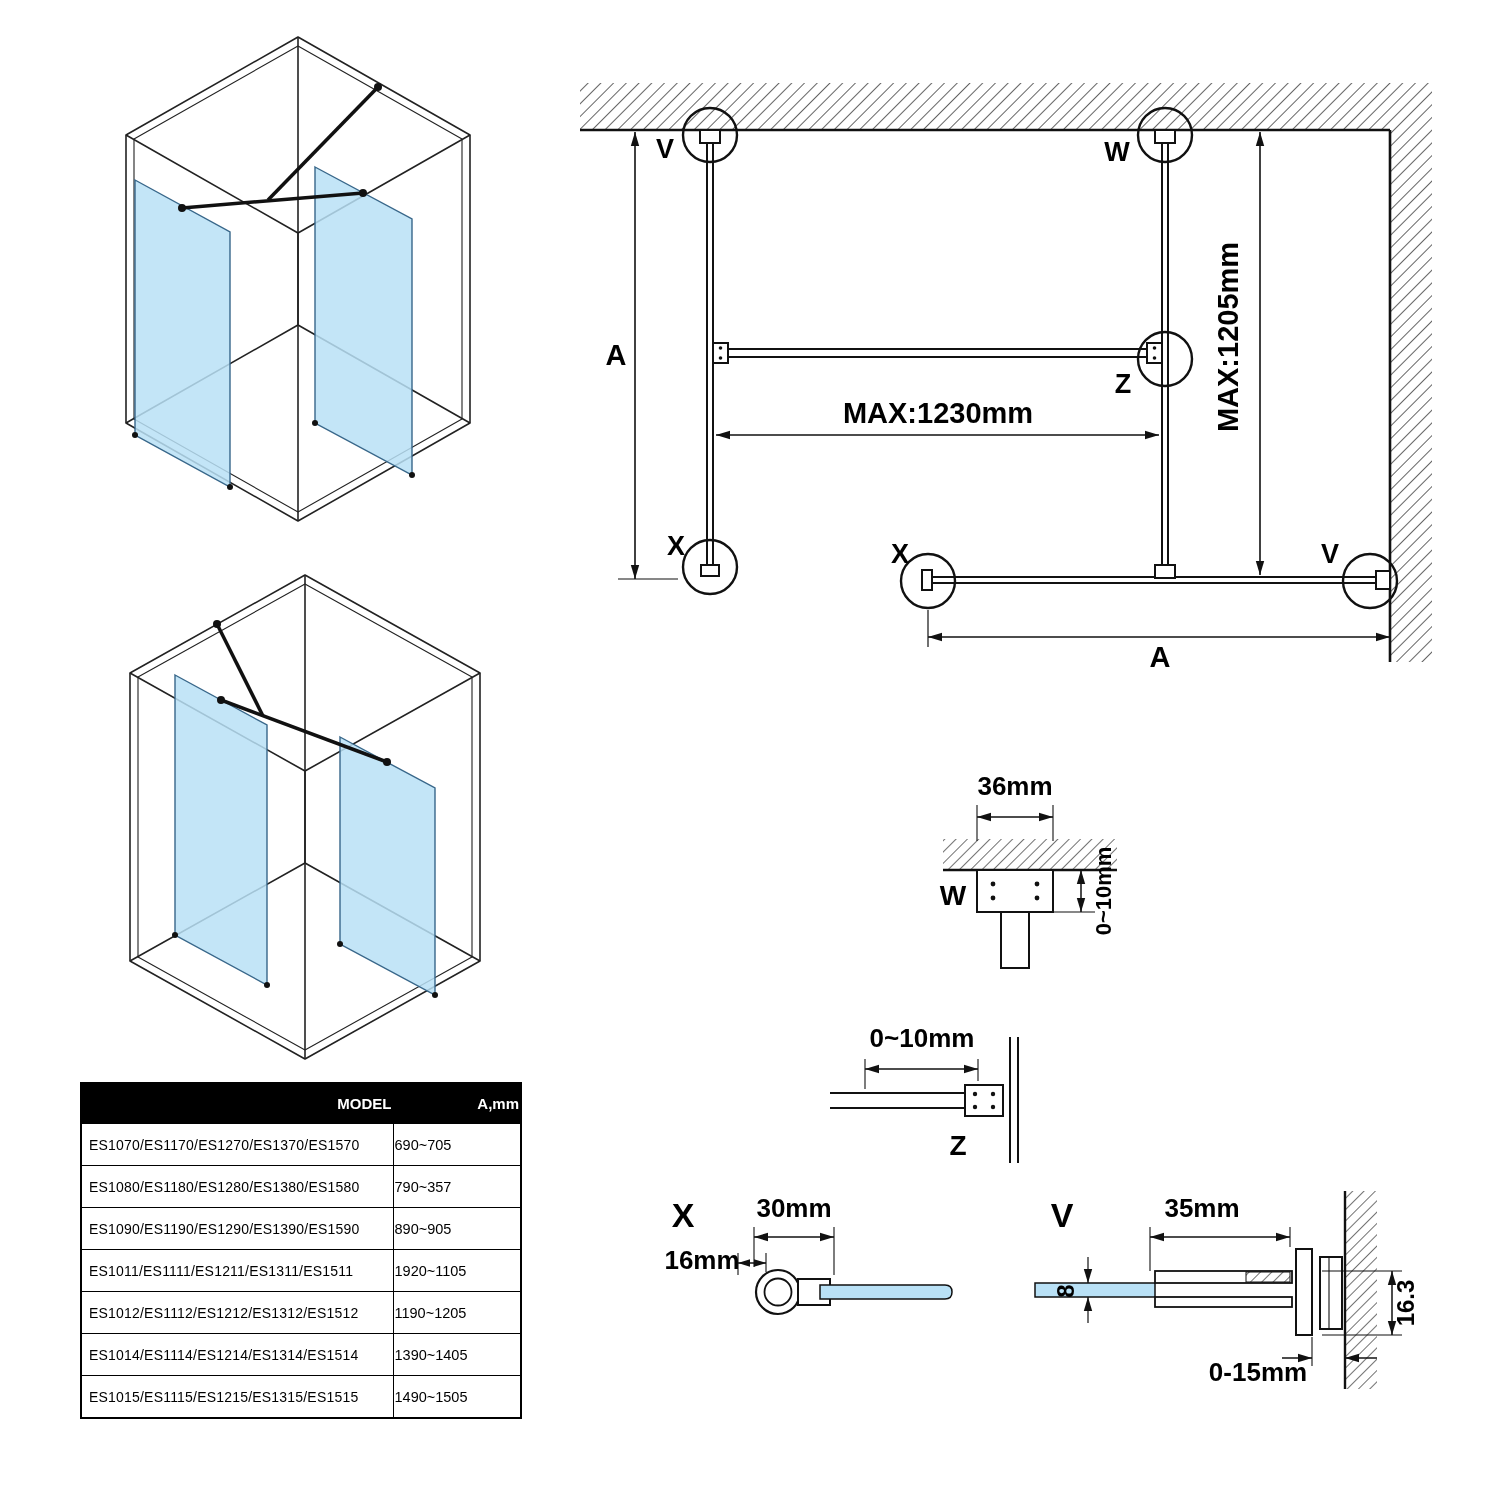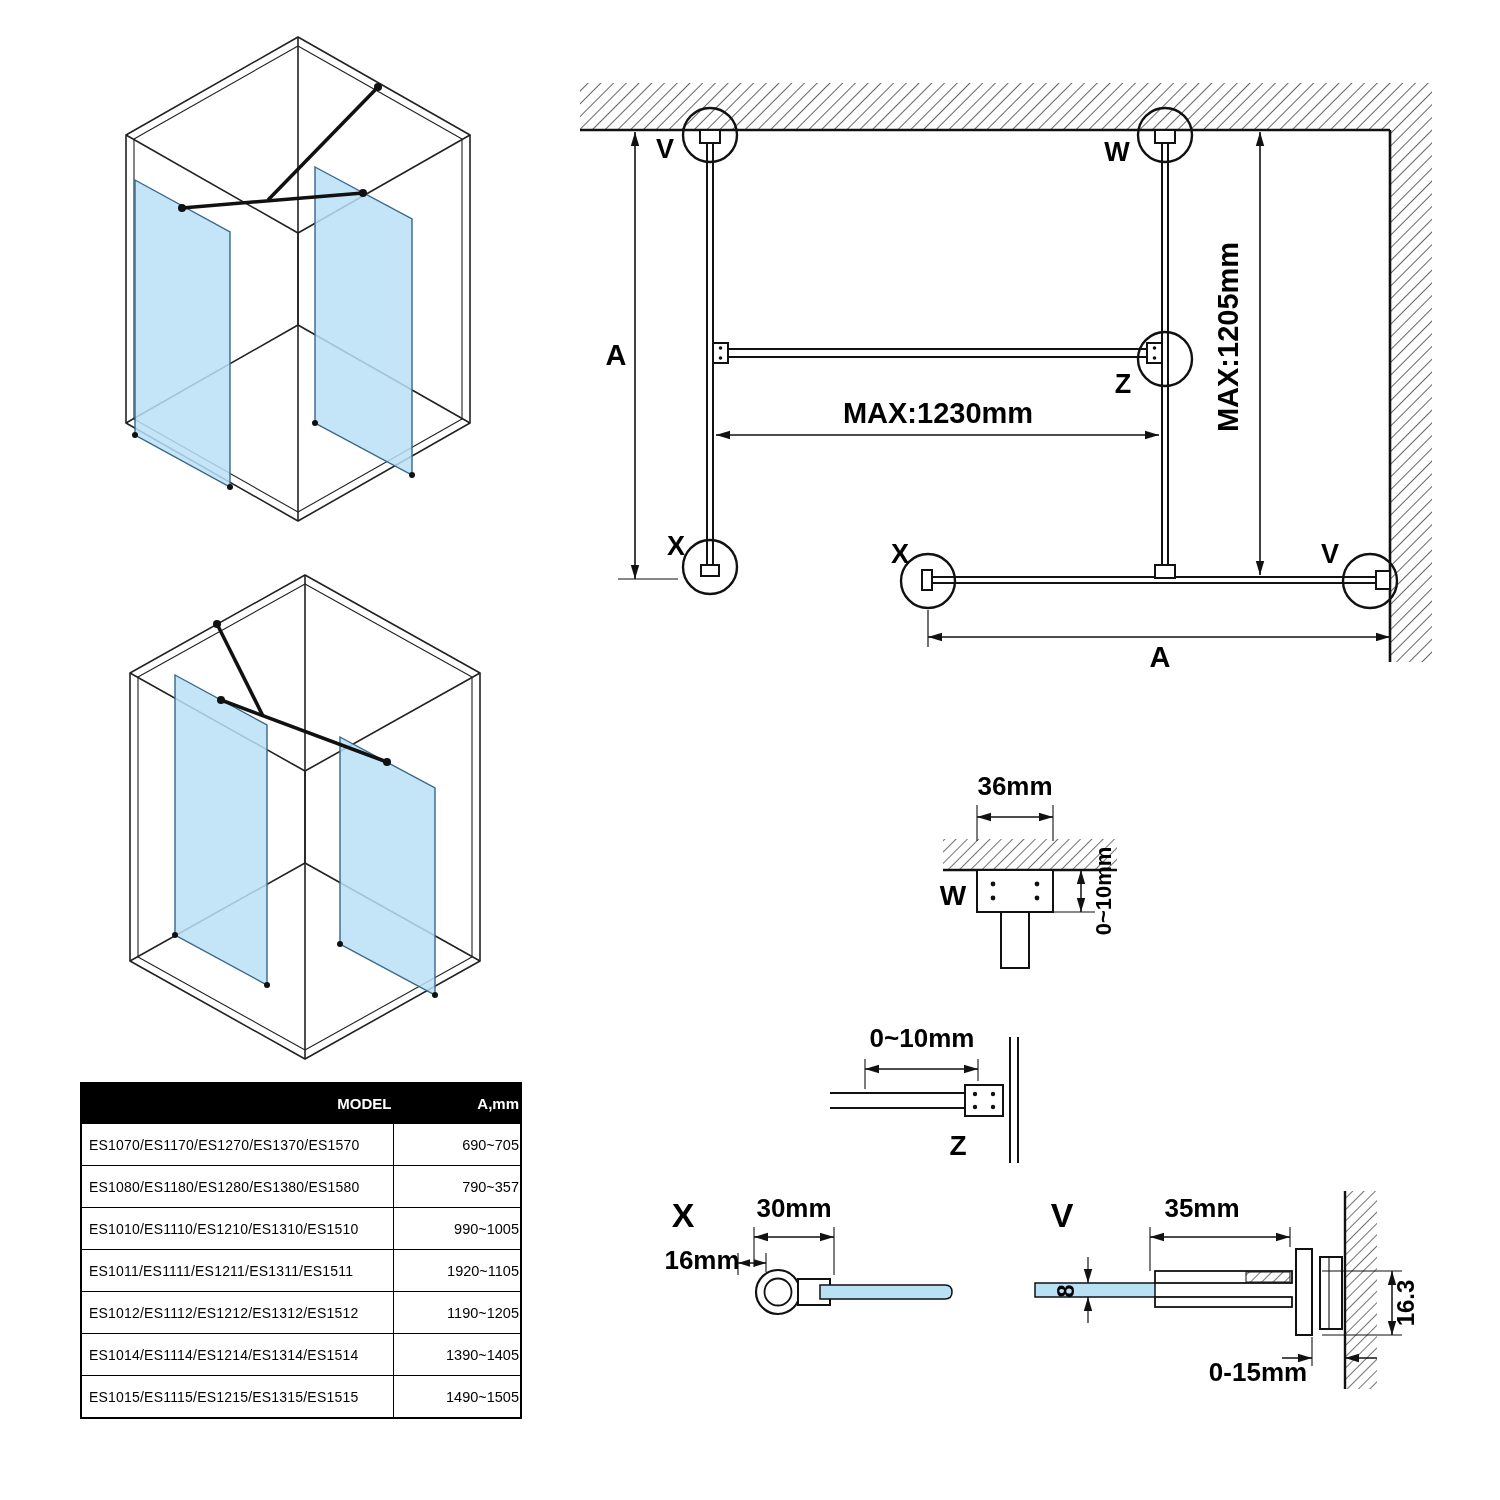--- a/index.html
+++ b/index.html
@@ -6,21 +6,21 @@
   body{width:1500px;height:1500px;background:#ffffff;position:relative;
        font-family:"Liberation Sans","DejaVu Sans",sans-serif;}
   .abs{position:absolute;}
   svg{display:block;overflow:visible;}
   svg text{fill:#000;font-family:"Liberation Sans","DejaVu Sans",sans-serif;}
   .dim{font-weight:bold;}
   .spec{border-collapse:collapse;border:2px solid #000;background:#fff;table-layout:fixed;}
   .spec th{background:#000;color:#fff;font-size:15px;font-weight:bold;height:37px;border:1px solid #000;text-align:right;}
   .spec td{border:1px solid #000;height:39px;font-size:14px;color:#000;background:#fff;margin-top:28px;}
   .spec td.model{padding-left:7px;text-align:left;letter-spacing:.2px;}
-  .spec td.aval{text-align:right;font-size:14.5px;}
+  .spec td.aval{text-align:left;font-size:14.5px;}
 </style>
 </head>
 <body>
 
 <div class="abs" style="left:0;top:0;width:1500px;height:1500px;">
 
   <svg class="abs" style="left:80px;top:25px;" width="400" height="520" viewBox="0 0 400 520">
     <g stroke="#222" stroke-width="1.6" fill="none" stroke-linejoin="round">
       <polygon points="218,12 390,110 390,398 218,496 46,398 46,110"></polygon>
       <polygon points="218,21 382,114 382,394 218,487 54,394 54,114" stroke-width="1.1"></polygon>
@@ -86,22 +86,22 @@
     <tbody>
       <tr>
           <td class="model">ES1070/ES1170/ES1270/ES1370/ES1570</td>
           <td class="aval">690~705</td>
         </tr>
       <tr>
           <td class="model">ES1080/ES1180/ES1280/ES1380/ES1580</td>
           <td class="aval">790~357</td>
         </tr>
       <tr>
-          <td class="model">ES1010/ES1110/ES1210/ES1310/ES1510</td>
-          <td class="aval">990~1005</td>
+          <td class="model">ES1090/ES1190/ES1290/ES1390/ES1590</td>
+          <td class="aval">890~905</td>
         </tr>
       <tr>
           <td class="model">ES1011/ES1111/ES1211/ES1311/ES1511</td>
           <td class="aval">1920~1105</td>
         </tr>
       <tr>
           <td class="model">ES1012/ES1112/ES1212/ES1312/ES1512</td>
           <td class="aval">1190~1205</td>
         </tr>
       <tr>

